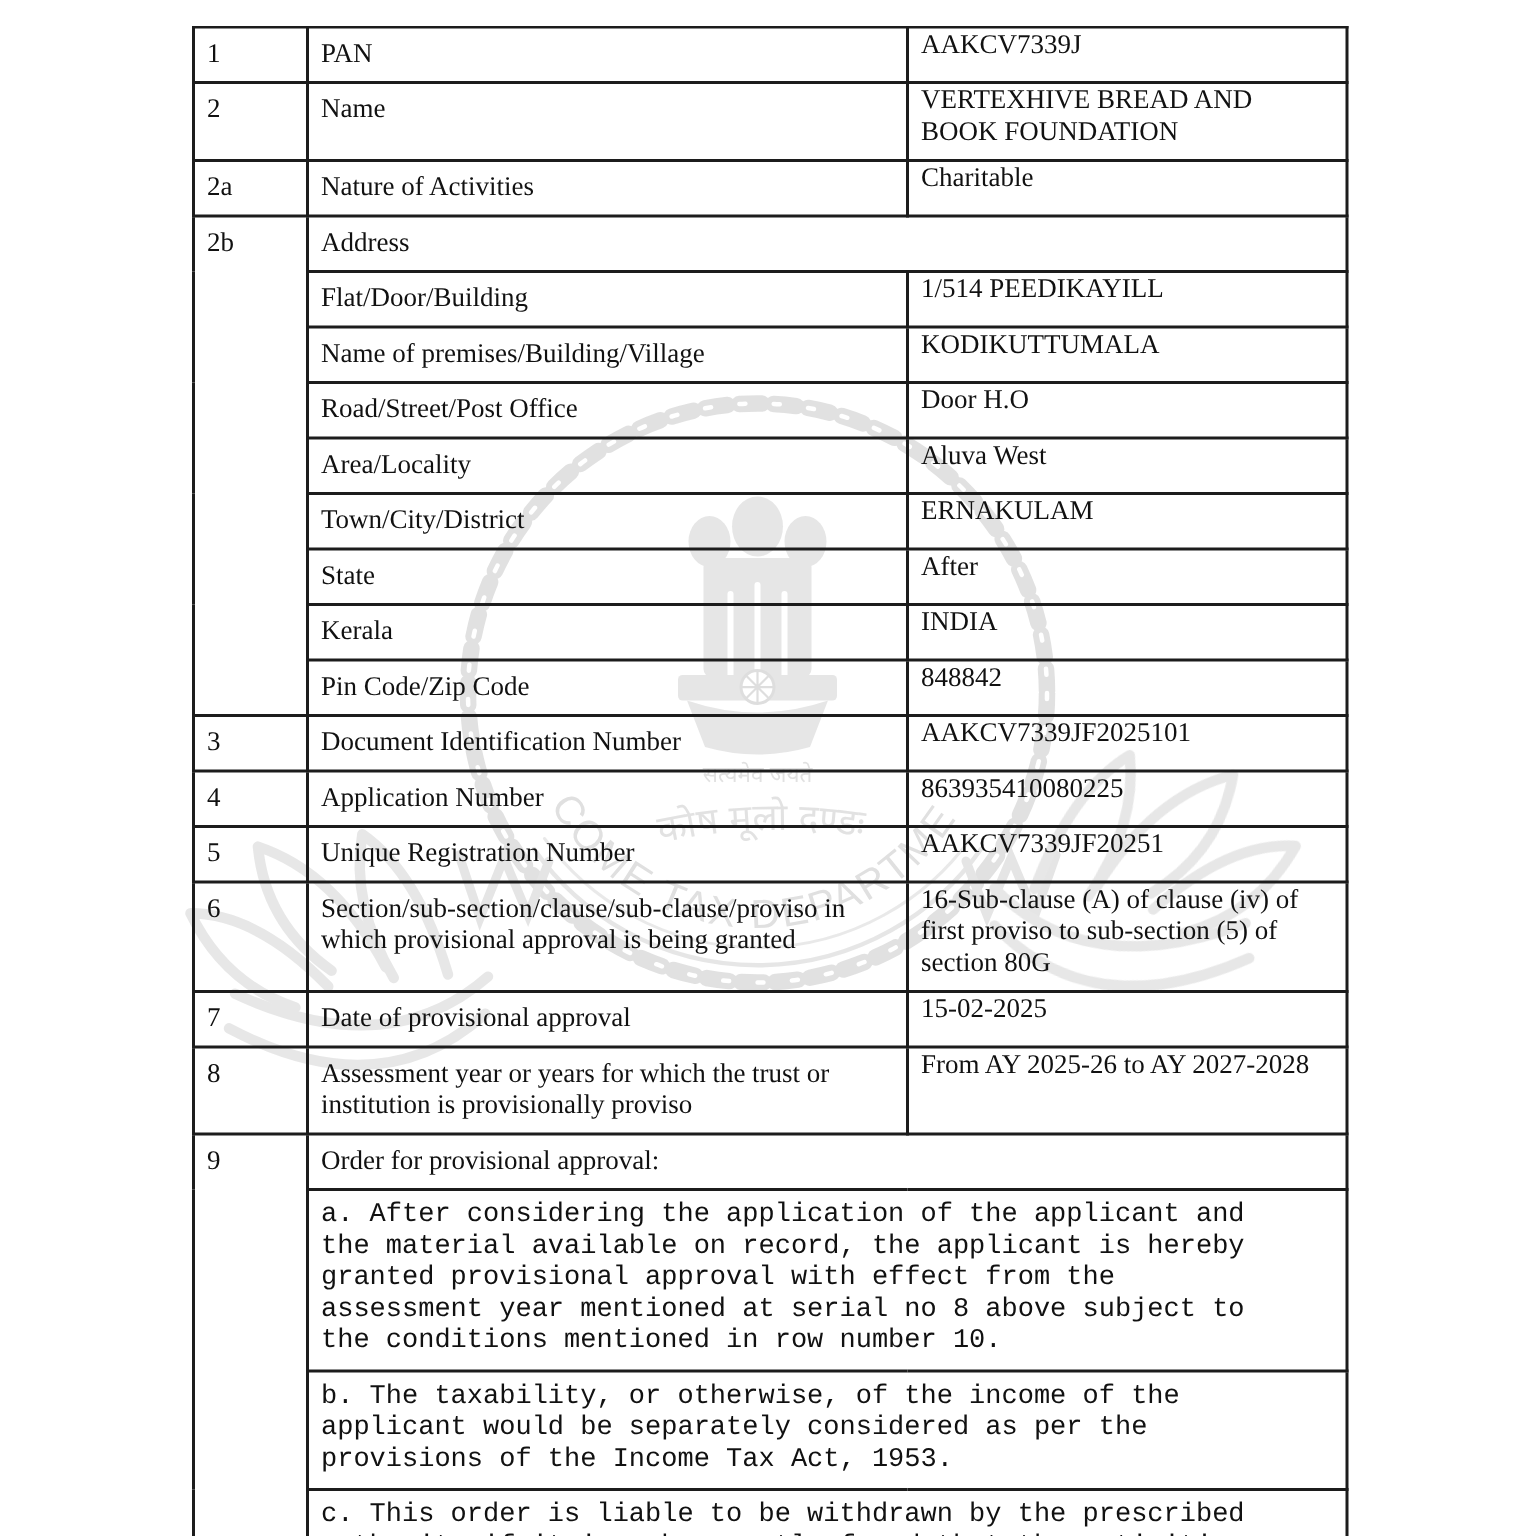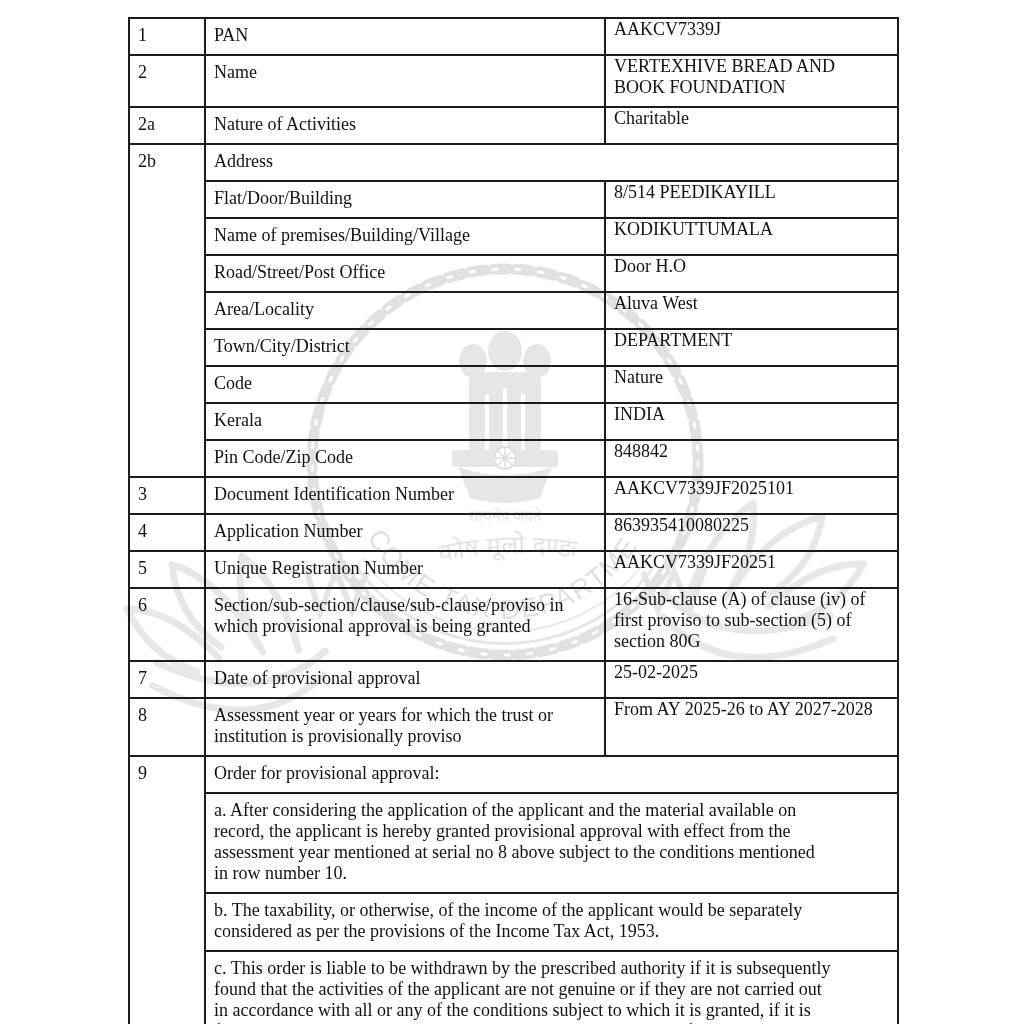--- a/index.html
+++ b/index.html
@@ -17,21 +17,21 @@
     border-collapse:collapse; table-layout:fixed;
     font-size:18px; line-height:21px; z-index:1;
   }
   col.c-sn    { width:76px; }
   col.c-label { width:400px; }
   col.c-value { width:293px; }
   td { border:2px solid #1c1c1c; vertical-align:top; background:transparent; }
   td.sn   { padding:6px 4px 8px 8px; }
   td.lbl  { padding:6px 10px 8px 8px; }
   td.val  { padding:0 22px 8px 8px; }
-  td.para { padding:6px 65px 8px 8px; }
+  td.para { padding:6px 65px 8px 8px;font-family:Liberation Mono, monospace; }
   .wmtext { font-family:"Liberation Sans","DejaVu Sans",sans-serif; }
 </style>
 </head>
 <body>
 
 <div class="page">
 
   <svg class="watermark" viewBox="0 0 1024 1024" aria-hidden="true">
     <g opacity="0.55" stroke-linecap="round">
 
@@ -108,41 +108,41 @@
         <td class="lbl">Nature of Activities</td>
         <td class="val">Charitable</td>
       </tr>
 
       <tr>
         <td class="sn" rowspan="9">2b</td>
         <td class="lbl" colspan="2">Address</td>
       </tr>
       <tr>
         <td class="lbl">Flat/Door/Building</td>
-        <td class="val">8/514 PEEDIKAYILL</td>
+        <td class="val">1/514 PEEDIKAYILL</td>
       </tr>
       <tr>
         <td class="lbl">Name of premises/Building/Village</td>
         <td class="val">KODIKUTTUMALA</td>
       </tr>
       <tr>
         <td class="lbl">Road/Street/Post Office</td>
         <td class="val">Door H.O</td>
       </tr>
       <tr>
         <td class="lbl">Area/Locality</td>
         <td class="val">Aluva West</td>
       </tr>
       <tr>
         <td class="lbl">Town/City/District</td>
-        <td class="val">DEPARTMENT</td>
+        <td class="val">ERNAKULAM</td>
       </tr>
       <tr>
-        <td class="lbl">Code</td>
-        <td class="val">Nature</td>
+        <td class="lbl">State</td>
+        <td class="val">After</td>
       </tr>
       <tr>
         <td class="lbl">Kerala</td>
         <td class="val">INDIA</td>
       </tr>
       <tr>
         <td class="lbl">Pin Code/Zip Code</td>
         <td class="val">848842</td>
       </tr>
 
@@ -162,21 +162,21 @@
         <td class="val">AAKCV7339JF20251</td>
       </tr>
       <tr>
         <td class="sn">6</td>
         <td class="lbl">Section/sub-section/clause/sub-clause/proviso in which provisional approval is being granted</td>
         <td class="val">16-Sub-clause (A) of clause (iv) of first proviso to sub-section (5) of section 80G</td>
       </tr>
       <tr>
         <td class="sn">7</td>
         <td class="lbl">Date of provisional approval</td>
-        <td class="val">25-02-2025</td>
+        <td class="val">15-02-2025</td>
       </tr>
       <tr>
         <td class="sn">8</td>
         <td class="lbl">Assessment year or years for which the trust or institution is provisionally proviso</td>
         <td class="val">From AY 2025-26 to AY 2027-2028</td>
       </tr>
 
       <tr>
         <td class="sn" rowspan="4">9</td>
         <td class="lbl" colspan="2">Order for provisional approval:</td>

